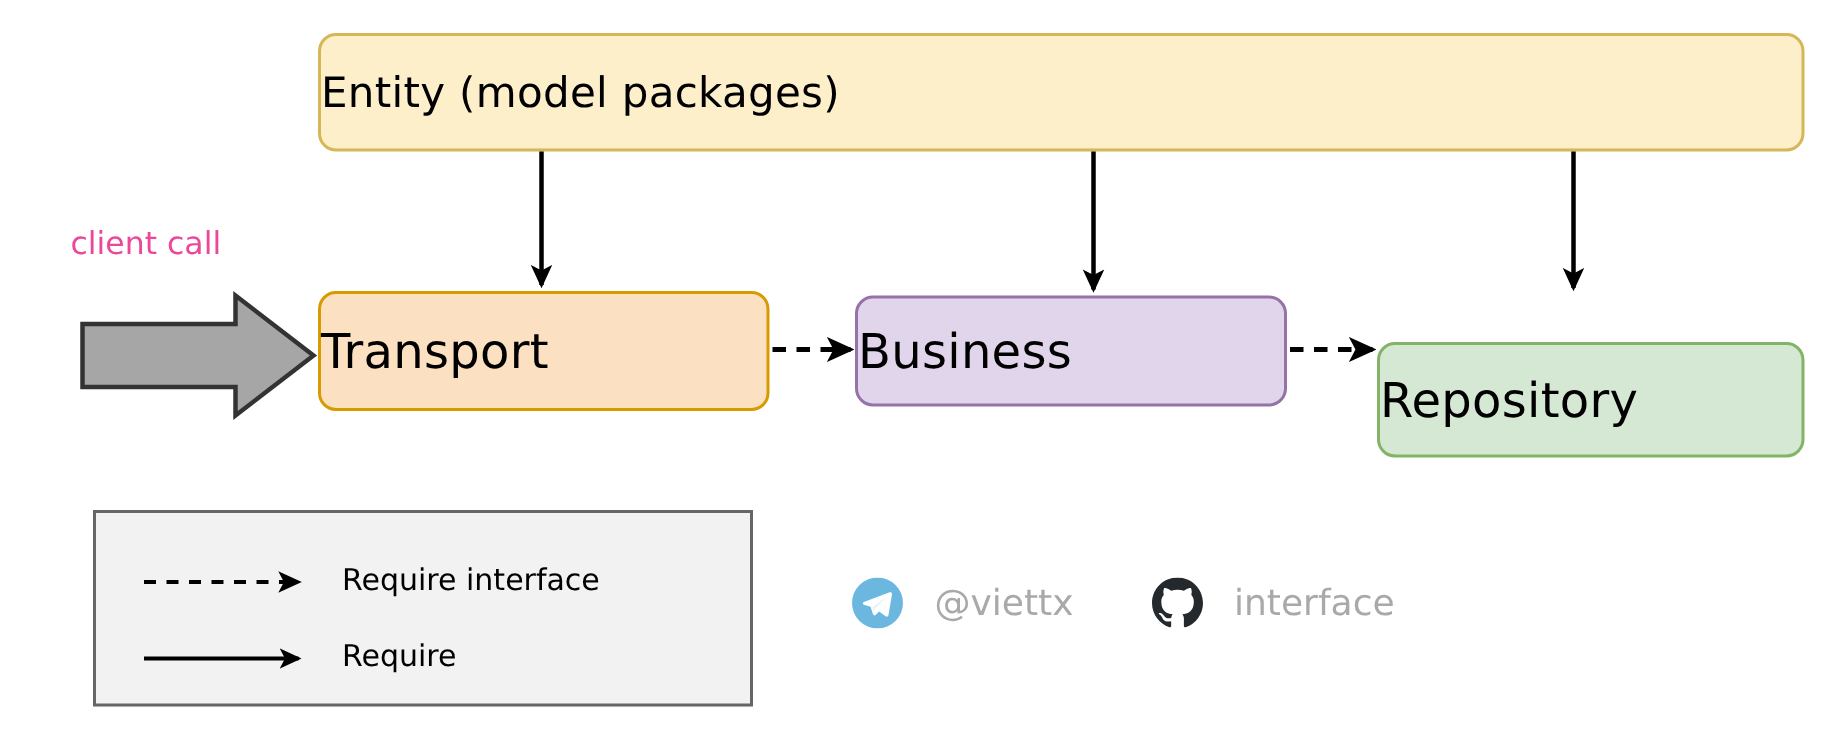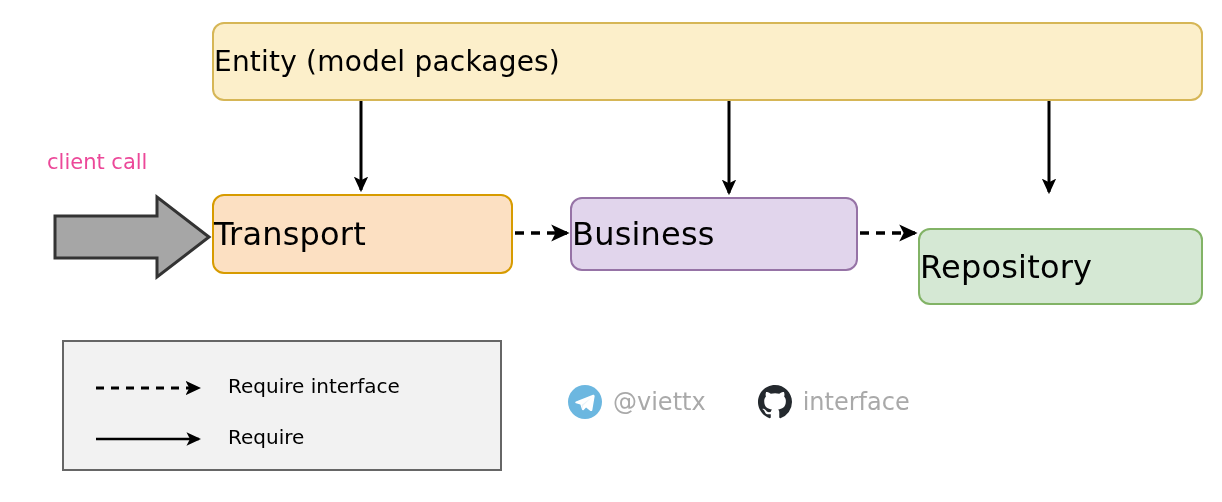--- a/index.html
+++ b/index.html
@@ -120,21 +120,21 @@
     position: absolute;
     left: 568px;
     top: 385px;
     display: flex;
     align-items: center;
     gap: 52px;
   }
   .social {
     display: flex;
     align-items: center;
-    gap: 11px;
+    gap: 21px;
   }
   .social-handle {
     font-size: 24px;
     color: #a9a9a9;
     white-space: nowrap;
   }
   .social-ico { display: block; }
 </style>
 </head>
 <body>

